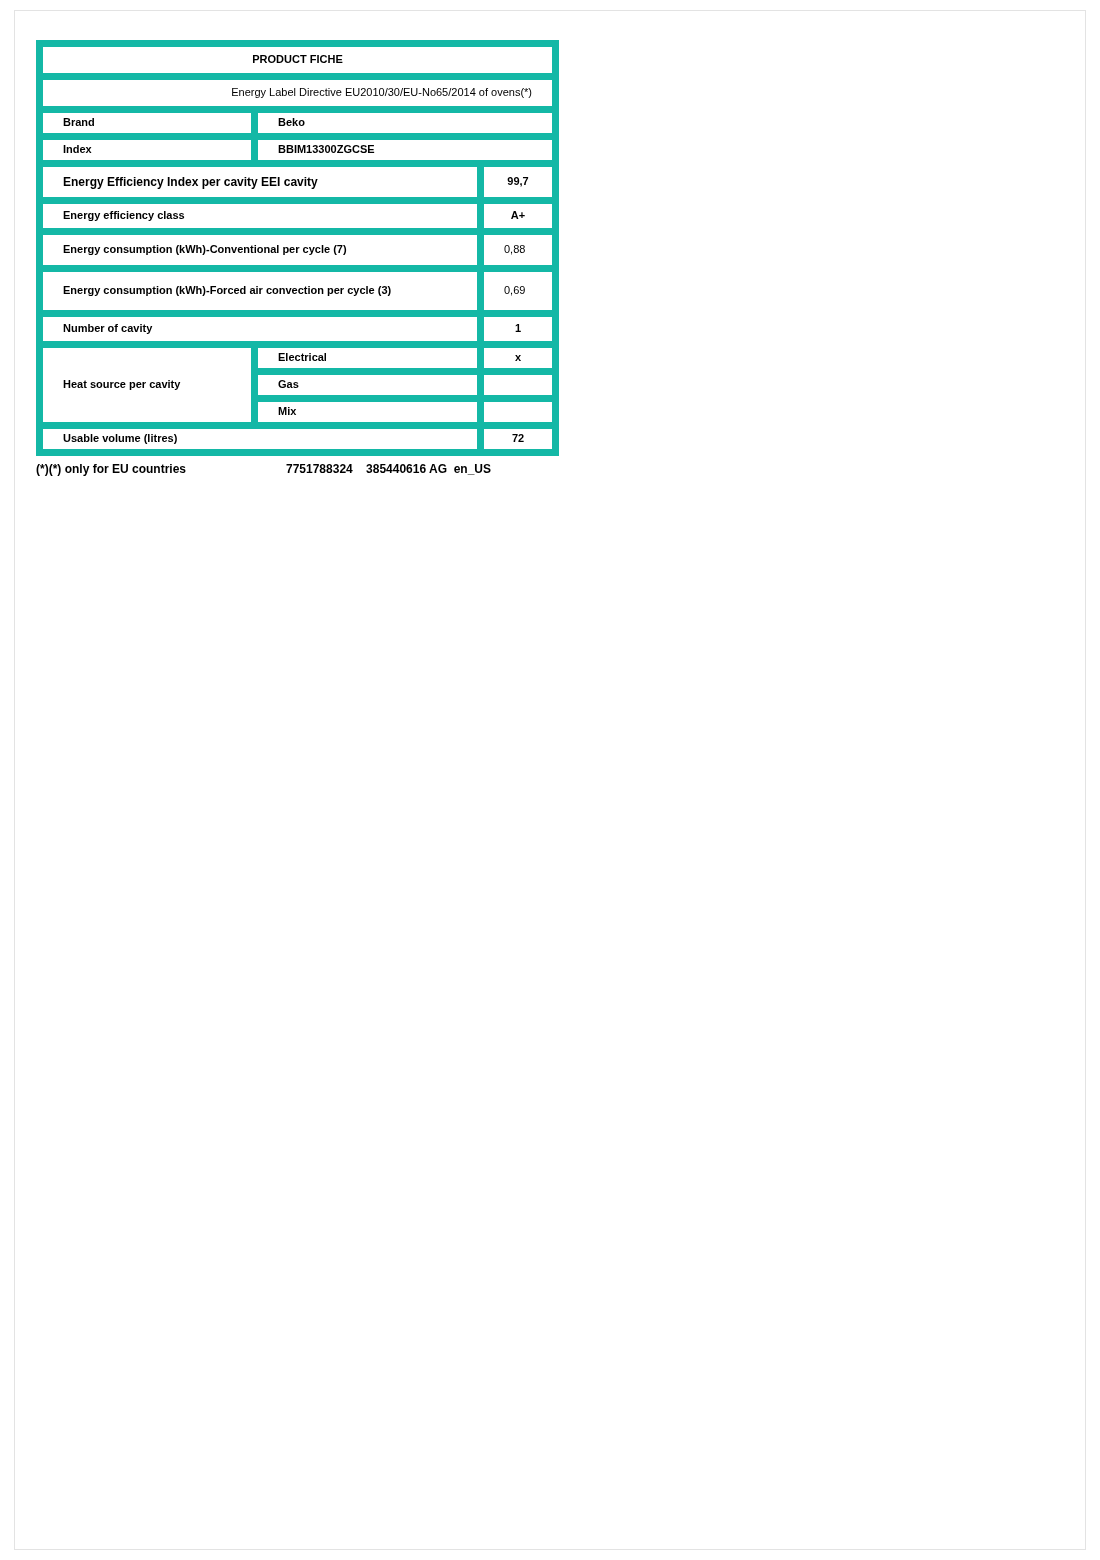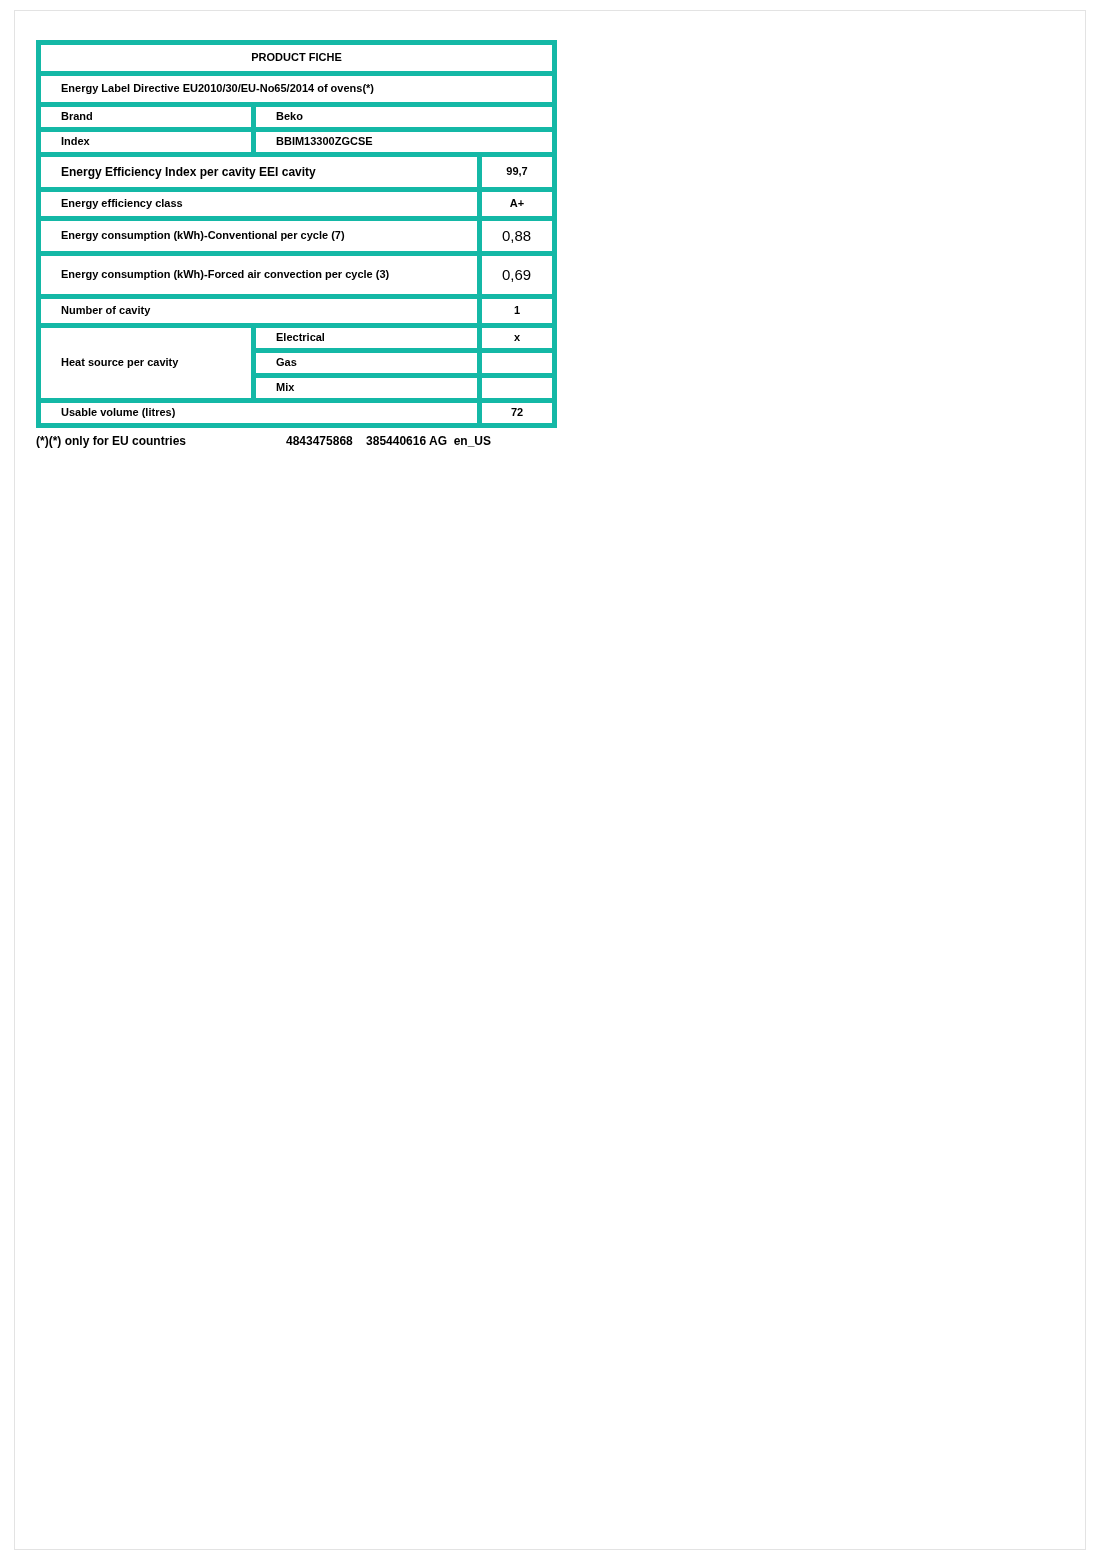--- a/index.html
+++ b/index.html
@@ -32,55 +32,55 @@
     top: 40px;
     width: 516px;
   }
 
   table.fiche {
     border-collapse: collapse;
     width: 100%;
     table-layout: fixed;
   }
   table.fiche td {
-    border: 5px solid #14b8a6;
+    border: 7px solid #14b8a6;
     padding: 2px 20px;
     font-size: 11px;
     line-height: 1.25;
     vertical-align: middle;
   }
 
   .title-row td {
     text-align: center;
     font-weight: bold;
     font-size: 12px;
     height: 22px;
   }
   .subtitle-row td {
-    text-align: left;
-    font-weight: bold;
+    text-align: right;
+    font-weight: normal;
     font-size: 11.5px;
     height: 22px;
   }
 
   .label-cell {
     font-weight: bold;
     font-size: 11.5px;
   }
   .label-cell.small {
     font-size: 12px;
   }
   .value-cell {
     text-align: left;
     font-weight: bold;
     font-size: 11.5px;
   }
   .value-cell.plain {
     font-weight: normal;
-    font-size: 15px;
+    font-size: 11px;
     margin-top: 20px;
   }
   .value-center {
     text-align: center;
     font-weight: bold;
     font-size: 11.5px;
   }
 
   .h-18 { height: 16px; }
   .h-22 { height: 20px; margin-top: 14px; }
@@ -184,16 +184,16 @@
 
       <tr>
         <td class="label-cell h-18" colspan="2">Usable volume (litres)</td>
         <td class="value-center h-18">72</td>
       </tr>
     </tbody>
   </table>
 
   <div class="footer">
     <span class="note">(*)(*) only for EU countries</span>
-    <span class="codes">4843475868    385440616 AG  en_US</span>
+    <span class="codes">7751788324    385440616 AG  en_US</span>
   </div>
 
 </div>
 
 </body></html>

